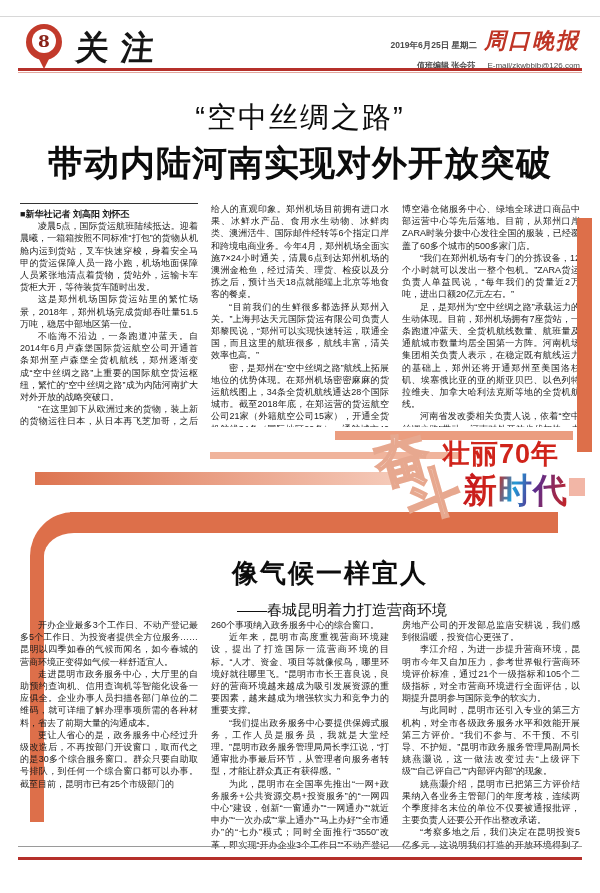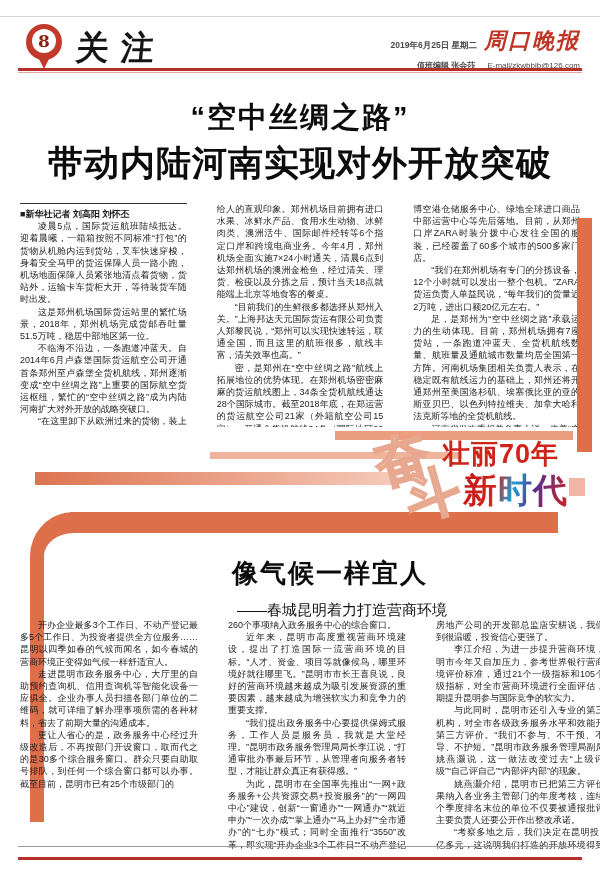--- a/index.html
+++ b/index.html
@@ -21,23 +21,23 @@
   .hdr-date{font-size:8.5px;color:#4a4a4a;font-weight:bold;margin-right:7px;}
   .masthead{font-size:22px;font-weight:900;color:#bf3526;font-family:"DejaVu Serif",serif;
             font-style:italic;letter-spacing:2px;}
   .hdr-row2{font-size:8px;color:#4a4a4a;margin-top:4px;}
   .hdr-row2 .ed{font-weight:bold;margin-right:10px;}
   .hdr-rule{position:absolute;left:18px;top:68px;width:564px;height:3px;background:#b5302a;}
   .hdr-rule2{position:absolute;left:18px;top:72px;width:564px;height:1px;background:#e2a79e;}
 
   
   .article1{position:absolute;left:20px;top:98px;width:560px;}
-  .h1a{margin:0;text-align:center;font-size:29px;font-weight:700;letter-spacing:2px;color:#0c0c0c;}
+  .h1a{margin:0;text-align:center;font-size:29px;font-weight:400;letter-spacing:2px;color:#0c0c0c;}
   .h1b{margin:2px 0 4px 0;text-align:center;font-size:35px;font-weight:900;letter-spacing:1px;color:#0c0c0c;}
-  .cols{display:flex;gap:30px;margin-top:16px;}
+  .cols{display:flex;gap:13px;margin-top:16px;}
   .col{width:178px;font-size:9px;line-height:12.2px;text-align:justify;color:#1c1c1c;}
   .a1cols{height:224px;overflow:hidden;}
   .col p{margin:0;text-indent:2em;}
   .col p.cont{text-indent:0;}
   .byline{border-top:1px solid #333;padding-top:4px;margin-bottom:6px;font-weight:bold;
           font-size:9px;text-indent:0 !important;}
 
   
   .bar-right{position:absolute;left:577px;top:218px;width:15px;height:234px;background:#dd6f4a;}
   .stripe{position:absolute;}

